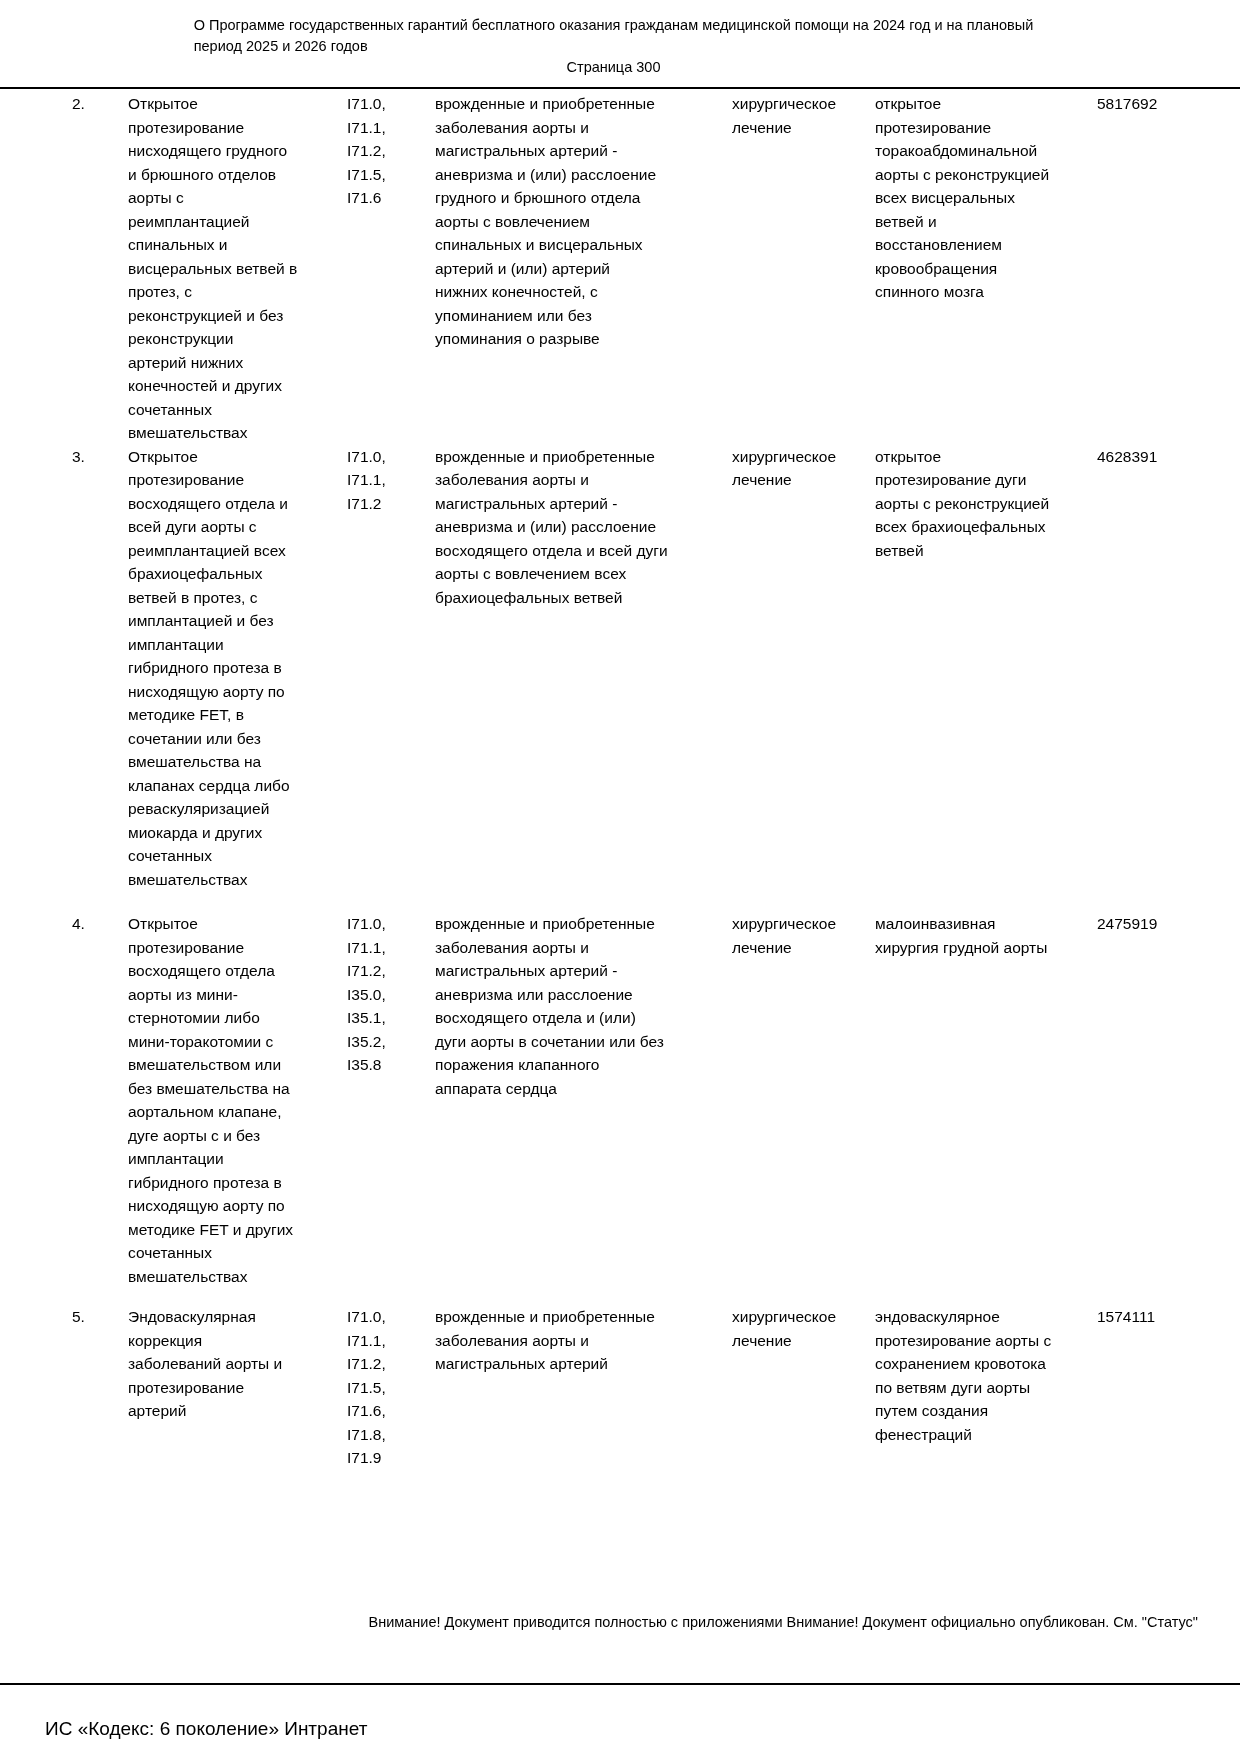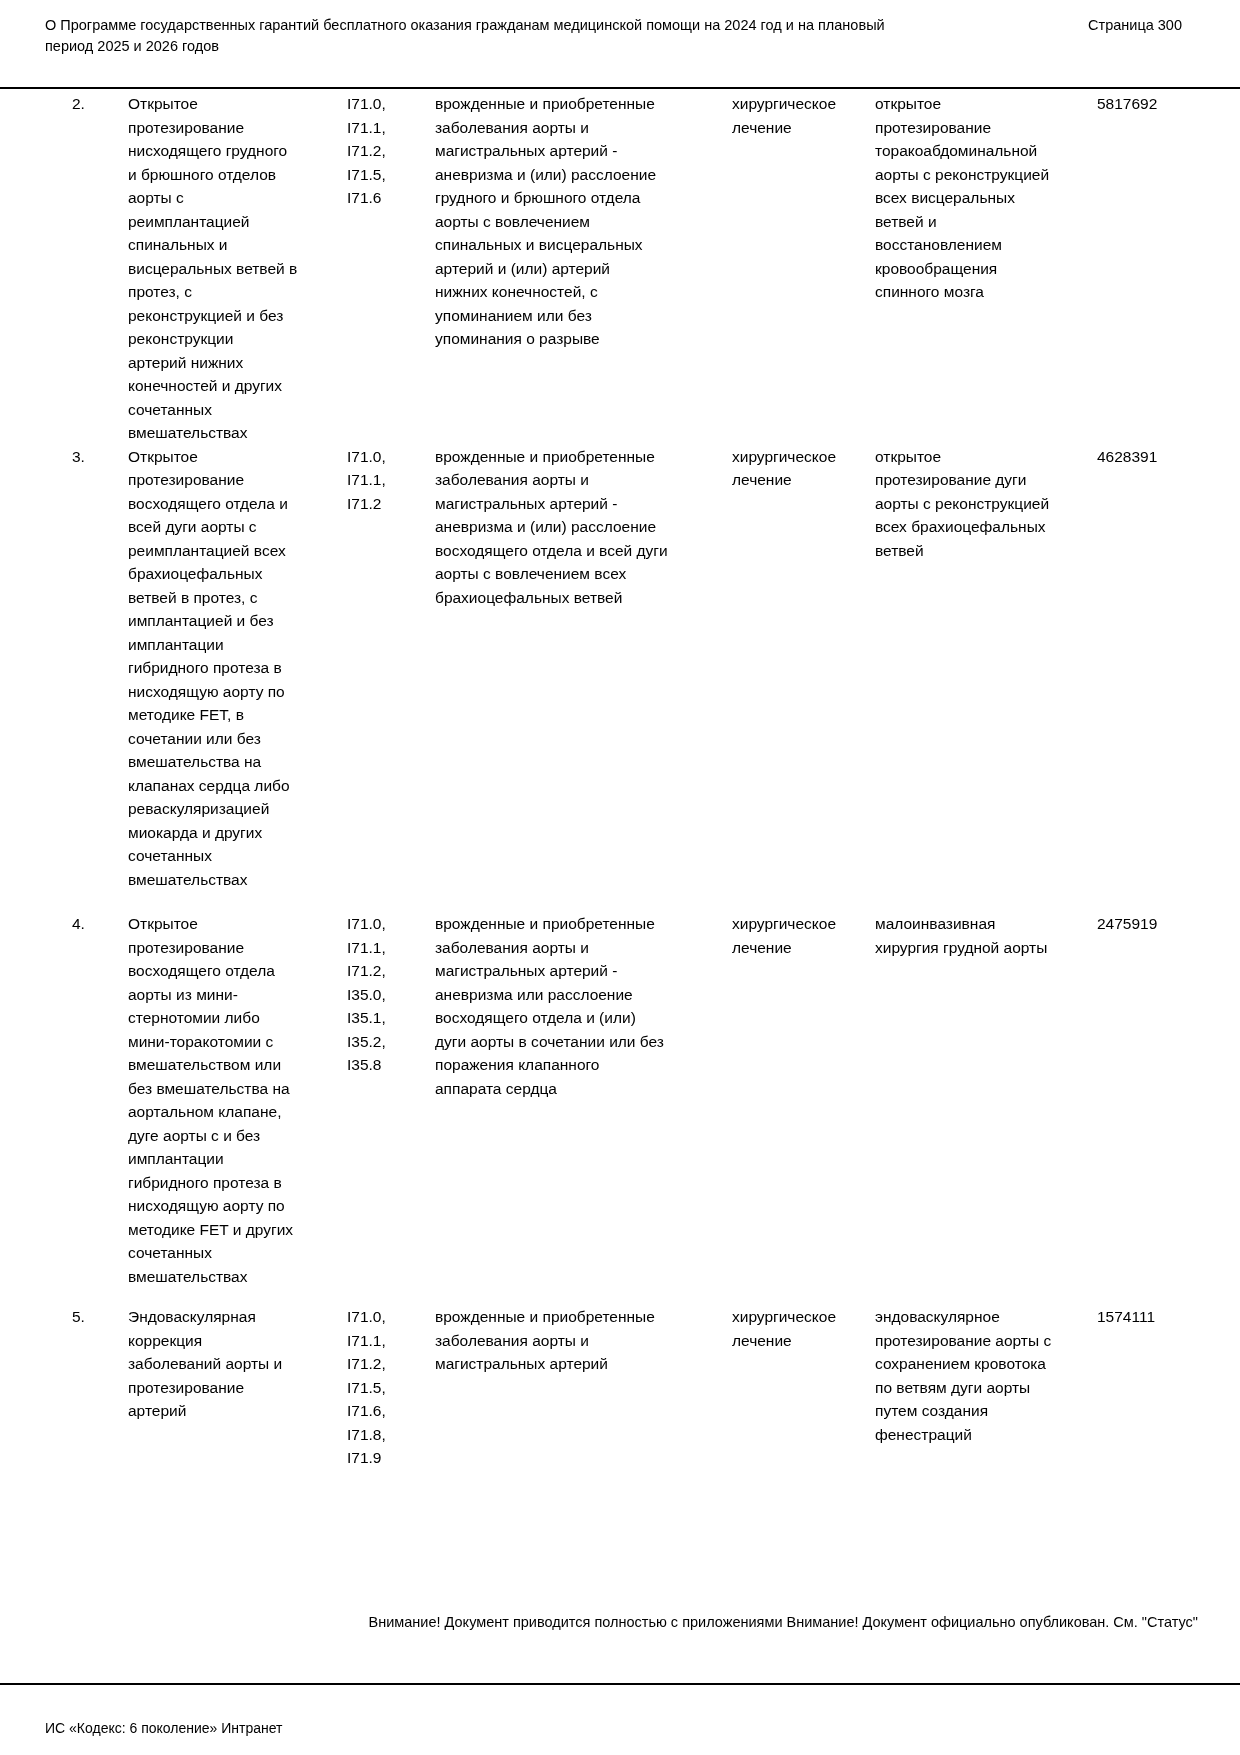--- a/index.html
+++ b/index.html
@@ -10,21 +10,21 @@
     color: #000000;
     font-family: "Liberation Sans", sans-serif;
     overflow: hidden;
   }
 
   
   .header {
     position: absolute;
     top: 15px; left: 45px; right: 58px;
   }
-  .header-row { display: flex; justify-content: space-between; align-items: flex-start; }
+  .header-row { display: flex; justify-content: space-between; align-items: center; flex-direction: column; }
   .header-title {
     font-size: 14.5px;
     line-height: 21px;
     white-space: pre-line;
     max-width: 1000px;
   }
   .header-page {
     font-size: 14.5px;
     line-height: 21px;
     white-space: nowrap;
@@ -67,21 +67,21 @@
   .footer-notice {
     position: absolute;
     top: 1612px; right: 42px;
     font-size: 14.5px;
     line-height: 21px;
     white-space: nowrap;
   }
   .footer-source {
     position: absolute;
     top: 1718px; left: 45px;
-    font-size: 14px;
+    font-size: 19px;
     line-height: 21px;
     white-space: nowrap;
   }
 </style>
 </head>
 <body>
 
 <div class="header">
   <div class="header-row">
     <div class="header-title">О Программе государственных гарантий бесплатного оказания гражданам медицинской помощи на 2024 год и на плановый

